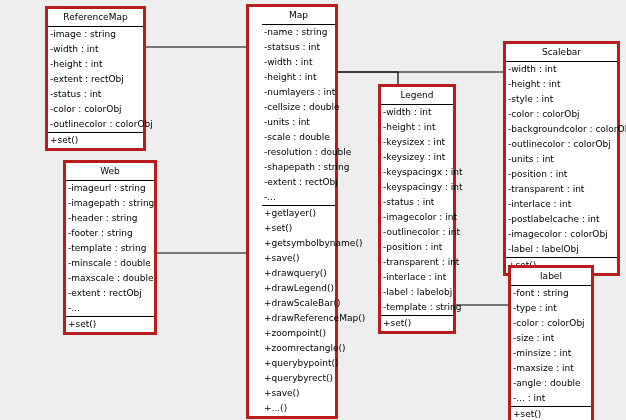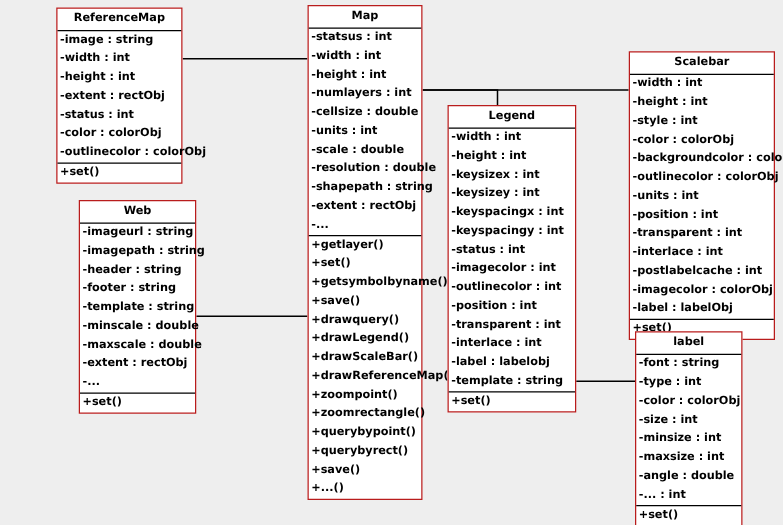--- a/index.html
+++ b/index.html
@@ -26,26 +26,25 @@
     top: 0;
     width: 626px;
     height: 420px;
     pointer-events: none;
   }
 
   
   .uml-class {
     position: absolute;
     background: #ffffff;
-    border: 1px solid #b91c1c;
+    border: 3px solid #b91c1c;
     box-sizing: border-box;
     font-size: 9px;
     line-height: 1;
     color: #000000;
-    font-weight: bold;
   }
   .uml-title {
     text-align: center;
     padding: 4px 2px 4px 2px;
     font-size: 9px;
     border-bottom: 1px solid #000000;
     white-space: nowrap;
   }
   .uml-compartment {
     padding: 0;
@@ -107,23 +106,24 @@
       <div class="uml-row">-minscale : double</div>
       <div class="uml-row">-maxscale : double</div>
       <div class="uml-row">-extent : rectObj</div>
       <div class="uml-row">-...</div>
     </div>
     <div class="uml-compartment">
       <div class="uml-row">+set()</div>
     </div>
   </div>
 
-  <div class="uml-class" style="left:246px; top:4px; width:92px;">
+  <div class="uml-class" style="left:246px; top:4px; width:92px;padding-left:13px;">
     <div class="uml-title">Map</div>
     <div class="uml-compartment">
+      <div class="uml-row">-name : string</div>
       <div class="uml-row">-statsus : int</div>
       <div class="uml-row">-width : int</div>
       <div class="uml-row">-height : int</div>
       <div class="uml-row">-numlayers : int</div>
       <div class="uml-row">-cellsize : double</div>
       <div class="uml-row">-units : int</div>
       <div class="uml-row">-scale : double</div>
       <div class="uml-row">-resolution : double</div>
       <div class="uml-row">-shapepath : string</div>
       <div class="uml-row">-extent : rectObj</div>
@@ -140,21 +140,21 @@
       <div class="uml-row">+drawReferenceMap()</div>
       <div class="uml-row">+zoompoint()</div>
       <div class="uml-row">+zoomrectangle()</div>
       <div class="uml-row">+querybypoint()</div>
       <div class="uml-row">+querybyrect()</div>
       <div class="uml-row">+save()</div>
       <div class="uml-row">+...()</div>
     </div>
   </div>
 
-  <div class="uml-class" style="left:358px; top:84px; width:103px;">
+  <div class="uml-class" style="left:378px; top:84px; width:78px;">
     <div class="uml-title">Legend</div>
     <div class="uml-compartment">
       <div class="uml-row">-width : int</div>
       <div class="uml-row">-height : int</div>
       <div class="uml-row">-keysizex : int</div>
       <div class="uml-row">-keysizey : int</div>
       <div class="uml-row">-keyspacingx : int</div>
       <div class="uml-row">-keyspacingy : int</div>
       <div class="uml-row">-status : int</div>
       <div class="uml-row">-imagecolor : int</div>

